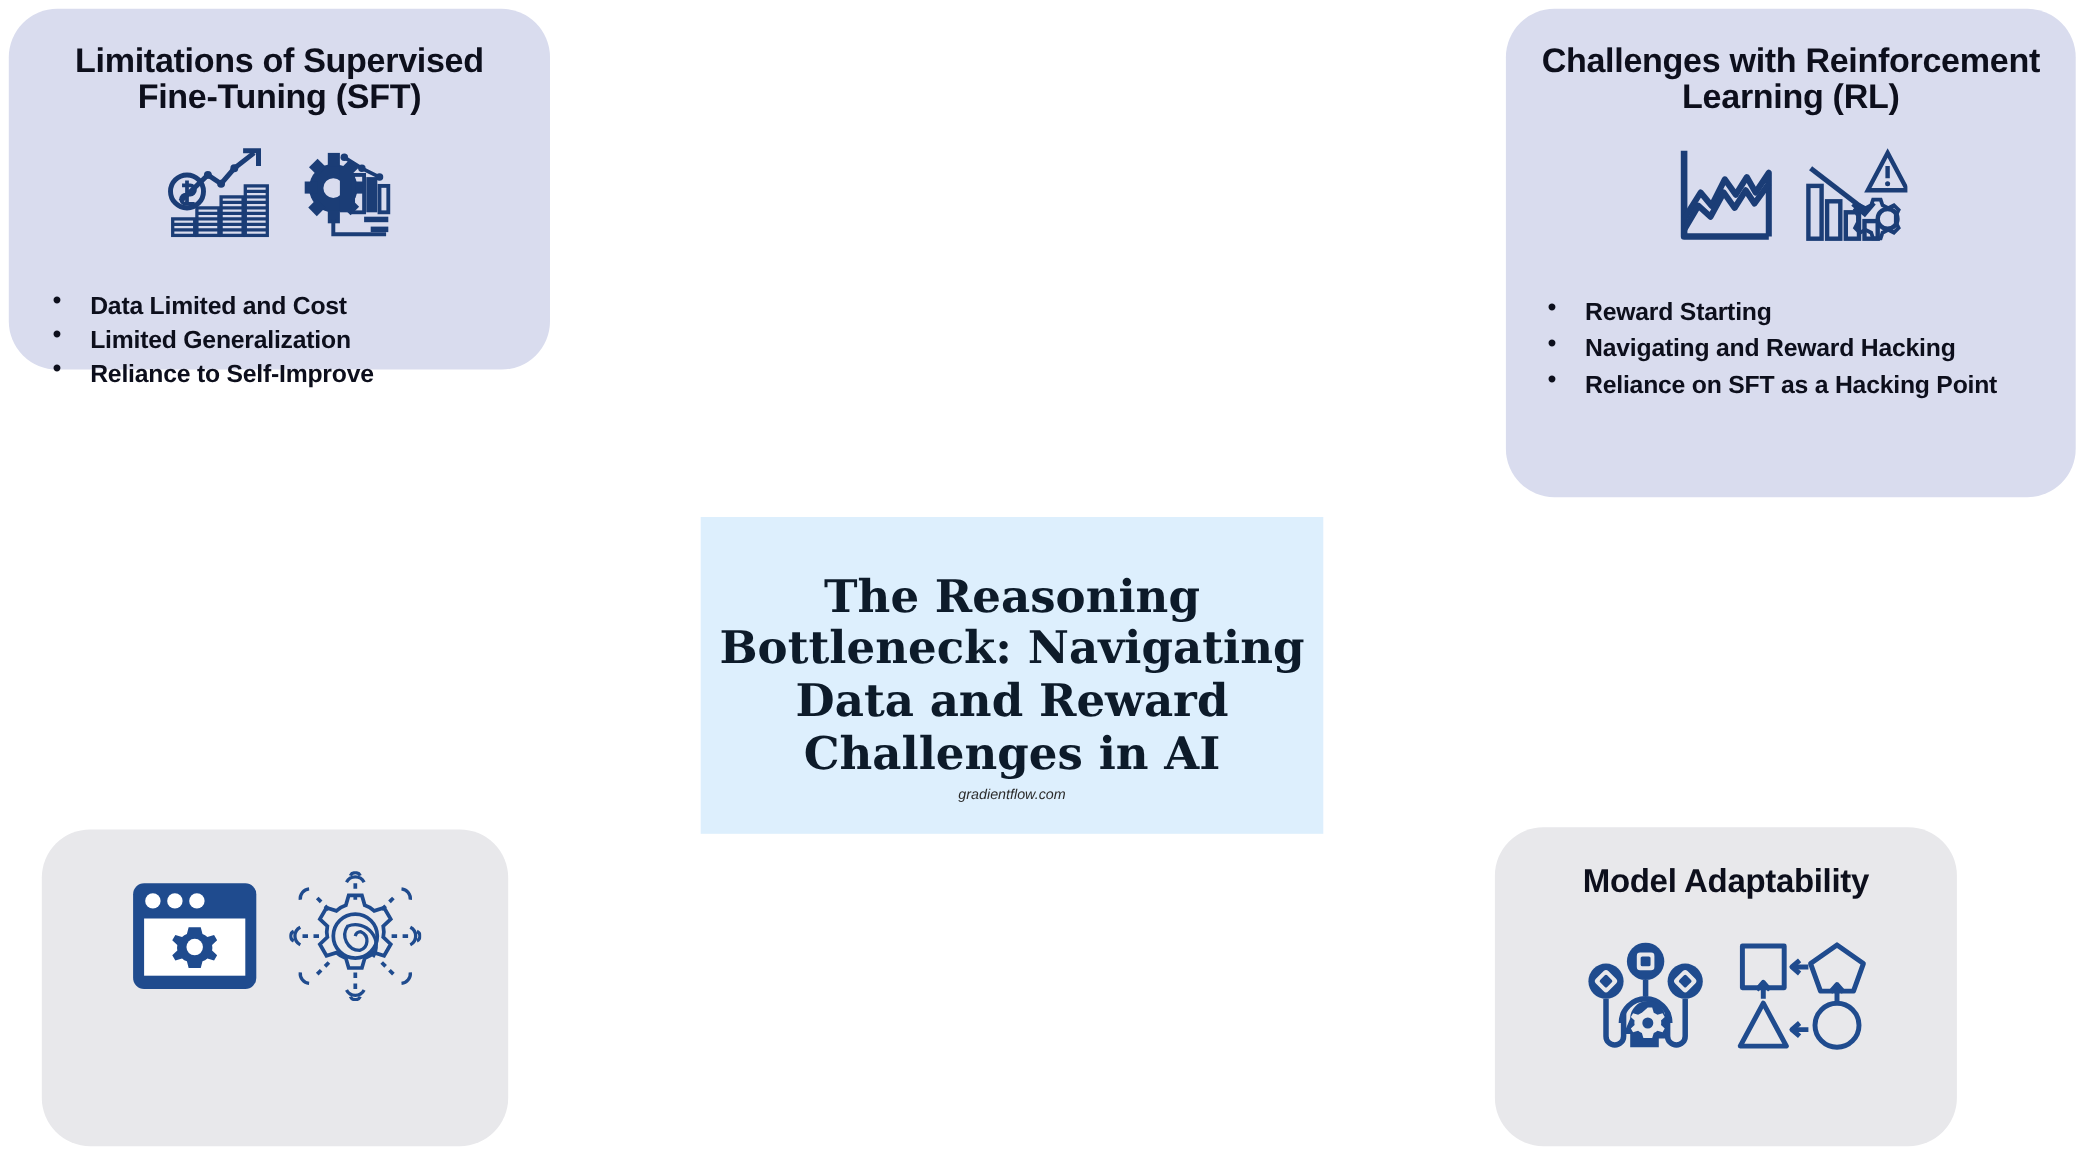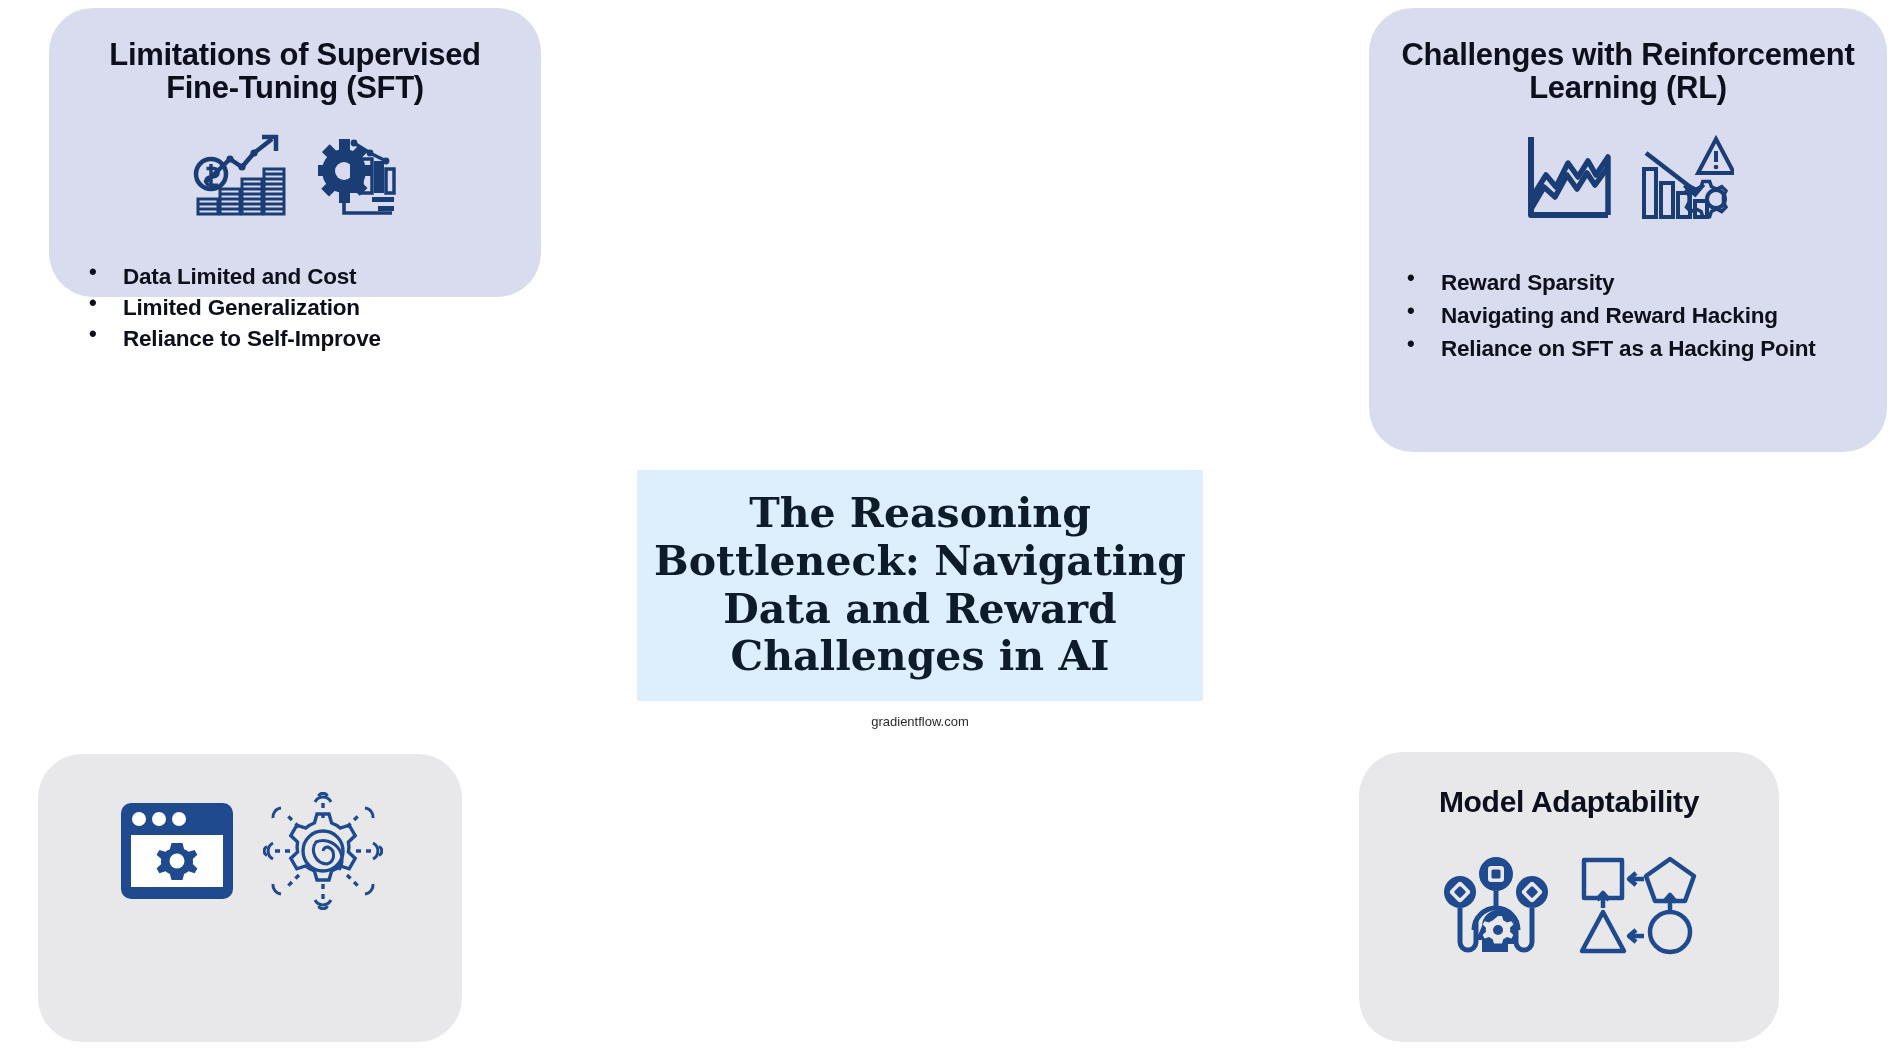--- a/index.html
+++ b/index.html
@@ -52,21 +52,21 @@
     letter-spacing: -0.2px;
   }
   .bullets li .dot {
     flex: 0 0 auto;
     line-height: 1;
   }
   .bullets li .btext { flex: 1 1 auto; }
 
   
   #card-sft {
-    left: 8px; top: 8px; width: 492px; height: 289px; margin-left: 41px;
+    left: 8px; top: 8px; width: 492px; height: 328px;
   }
   #card-sft .card-title {
     margin: 30px 22px 0 22px;
     font-size: 31px;
   }
   #card-sft .icon-row { margin-top: 26px; }
   #card-sft .bullets {
     margin: 40px 0 0 40px;
     font-size: 22.5px;
     line-height: 1.38;
@@ -106,21 +106,21 @@
   }
   #card-adaptability .card-title {
     margin: 34px 18px 0 18px;
     font-size: 30px;
   }
   #card-adaptability .icon-row { margin-top: 36px; }
 
   
   #center-title {
     position: absolute;
-    left: 637px; top: 470px; width: 566px; height: 231px;
+    left: 637px; top: 470px; width: 566px; height: 288px;
     background: #ddeffd;
     display: flex;
     align-items: center;
     justify-content: center;
   }
   #center-title .ct-text {
     font-family: "DejaVu Serif", "Liberation Serif", serif;
     font-weight: 700;
     font-size: 41px;
     line-height: 1.16;
@@ -129,20 +129,21 @@
     letter-spacing: 0px;
     padding: 0 14px;
   }
   #attribution {
     position: absolute;
     left: 637px; top: 714px; width: 566px;
     text-align: center;
     font-size: 13px;
     color: #2b2b2b;
     font-family: "Liberation Sans", sans-serif;
+    font-style: italic;
   }
 </style>
 </head>
 <body>
 
 <div class="card card-lavender" id="card-sft">
   <div class="card-title">Limitations of Supervised Fine-Tuning (SFT)</div>
 
   <div class="icon-row">
 
@@ -261,21 +262,21 @@
           <path d="M70 48 h8 l2 6 6 3 6-3 5 5 -3 6 0 7 3 6 -5 5 -6-3 -6 3 -2 6 h-8 l-2-6 -6-3 -6 3 -5-5 3-6 0-7 -3-6 5-5 6 3 6-3 z" transform="translate(-6,4) scale(0.86) translate(10,6)"></path>
           <circle cx="76" cy="68" r="9"></circle>
         </g>
       </svg>
     </span>
   </div>
 
   <ul class="bullets">
     <li>
       <span class="dot">•</span>
-      <span class="btext"> Reward Sparsity</span>
+      <span class="btext"> Reward Starting</span>
     </li>
     <li>
       <span class="dot">•</span>
       <span class="btext"> Navigating and Reward Hacking</span>
     </li>
     <li>
       <span class="dot">•</span>
       <span class="btext"> Reliance on SFT as a Hacking Point</span>
     </li>
   </ul>

